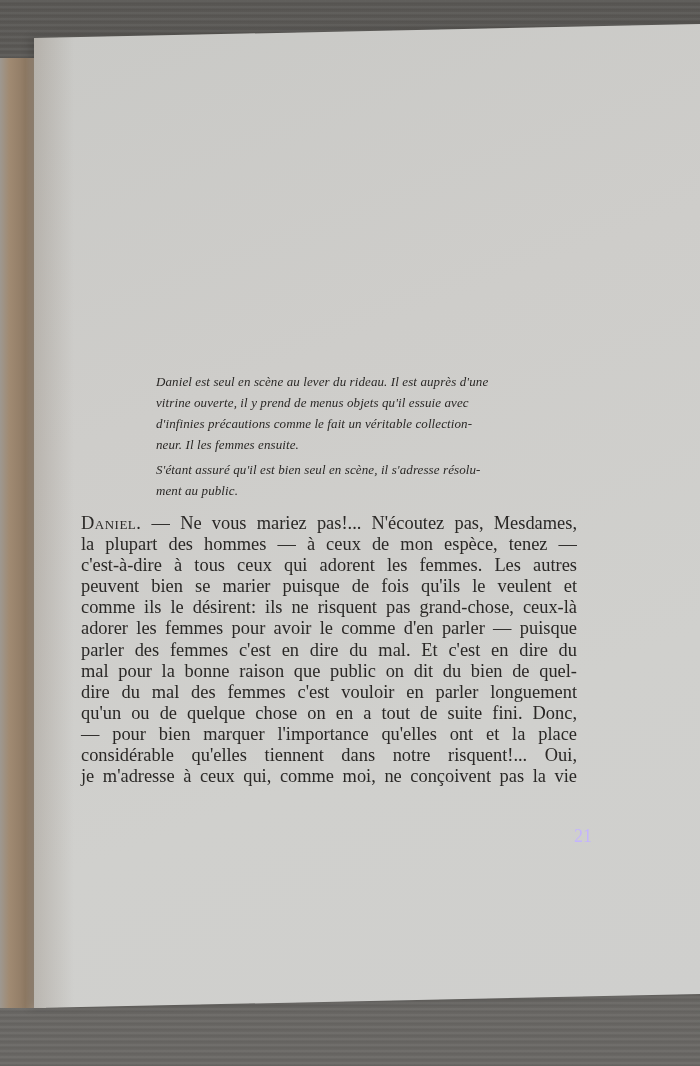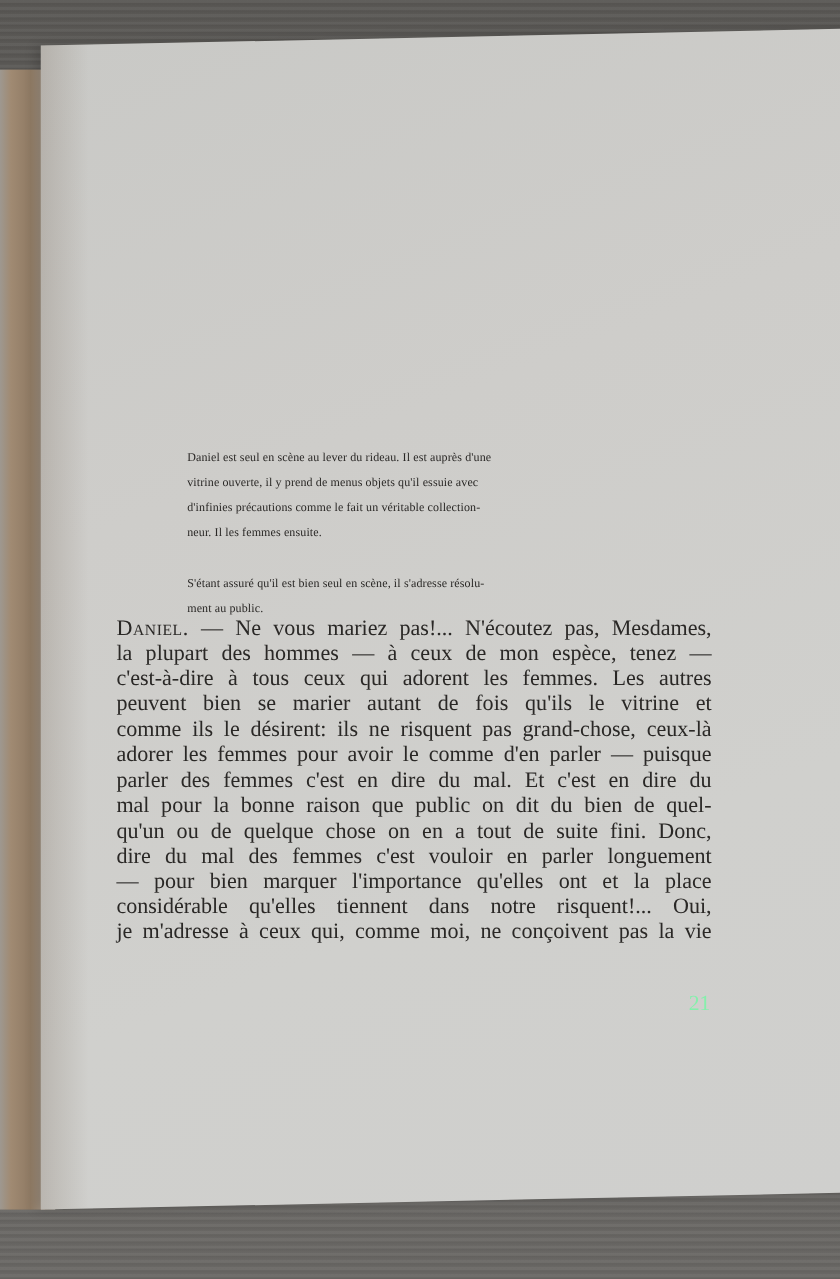--- a/index.html
+++ b/index.html
@@ -53,31 +53,32 @@
     .content {
       position: absolute;
       left: 0; top: 0;
       width: 700px; height: 1066px;
       color: #2a2826;
     }
     .stage-direction {
       position: absolute;
       left: 156px;
       width: 434px;
-      font-size: 10px;
+      font-style: italic;
+      font-size: 13px;
       line-height: 21px;
       letter-spacing: 0.1px;
       text-align: justify;
       margin: 0;
     }
     .sd1 { top: 371px; }
-    .sd2 { top: 459px; margin-top: 17px; }
+    .sd2 { top: 459px; }
     .dialogue {
       position: absolute;
-      left: 97px;
+      left: 81px;
       top: 513px;
       width: 496px;
       margin: 0;
     }
     .line {
       display: block;
       font-size: 18.4px;
       line-height: 21.1px;
       white-space: nowrap;
       text-align: justify;
@@ -87,21 +88,21 @@
     }
     .speaker {
       font-variant: small-caps;
       letter-spacing: 0.5px;
     }
     .page-number {
       position: absolute;
       left: 574px;
       top: 826px;
       font-size: 18px;
-      color: #86efac;
+      color: #c4b5fd;
     }
   </style>
 </head>
 <body>
 
 <div class="table-top"></div>
 <div class="book-edge"></div>
 <div class="page"></div>
 
 <div class="content">
@@ -115,26 +116,26 @@
 
   <div class="stage-direction sd2">
     <span class="line-sd">S'étant assuré qu'il est bien seul en scène, il s'adresse résolu-</span><br>
     <span class="line-sd">ment au public.</span>
   </div>
 
   <div class="dialogue">
     <span class="line"><span class="speaker">Daniel.</span><span> — Ne vous mariez pas!... N'écoutez pas, Mesdames,</span></span>
     <span class="line">la plupart des hommes — à ceux de mon espèce, tenez —</span>
     <span class="line">c'est-à-dire à tous ceux qui adorent les femmes. Les autres</span>
-    <span class="line">peuvent bien se marier autant de fois qu'ils le vitrine et</span>
+    <span class="line">peuvent bien se marier puisque de fois qu'ils le veulent et</span>
     <span class="line">comme ils le désirent: ils ne risquent pas grand-chose, ceux-là</span>
     <span class="line">adorer les femmes pour avoir le comme d'en parler — puisque</span>
     <span class="line">parler des femmes c'est en dire du mal. Et c'est en dire du</span>
     <span class="line">mal pour la bonne raison que public on dit du bien de quel-</span>
+    <span class="line">dire du mal des femmes c'est vouloir en parler longuement</span>
     <span class="line">qu'un ou de quelque chose on en a tout de suite fini. Donc,</span>
-    <span class="line">dire du mal des femmes c'est vouloir en parler longuement</span>
     <span class="line">— pour bien marquer l'importance qu'elles ont et la place</span>
     <span class="line">considérable qu'elles tiennent dans notre risquent!... Oui,</span>
     <span class="line">je m'adresse à ceux qui, comme moi, ne conçoivent pas la vie</span>
   </div>
 
   <div class="page-number">21</div>
 </div>
 
 </body></html>

